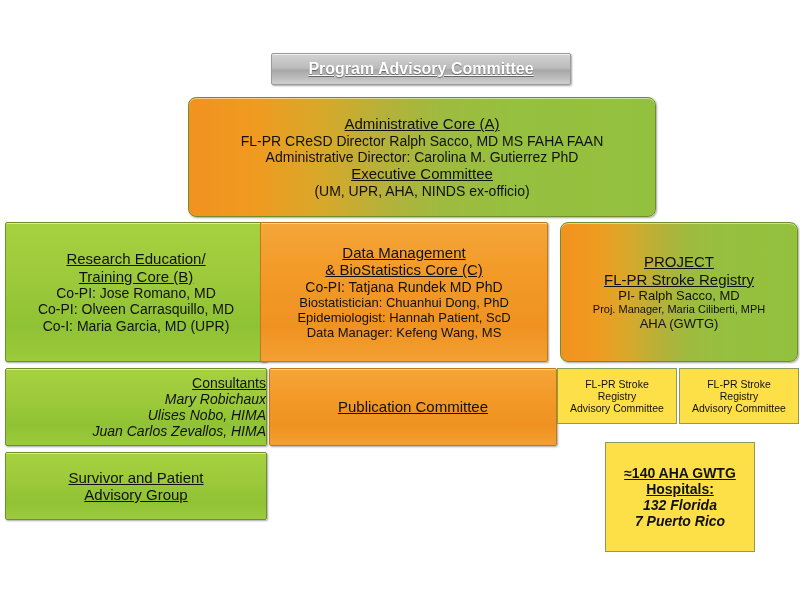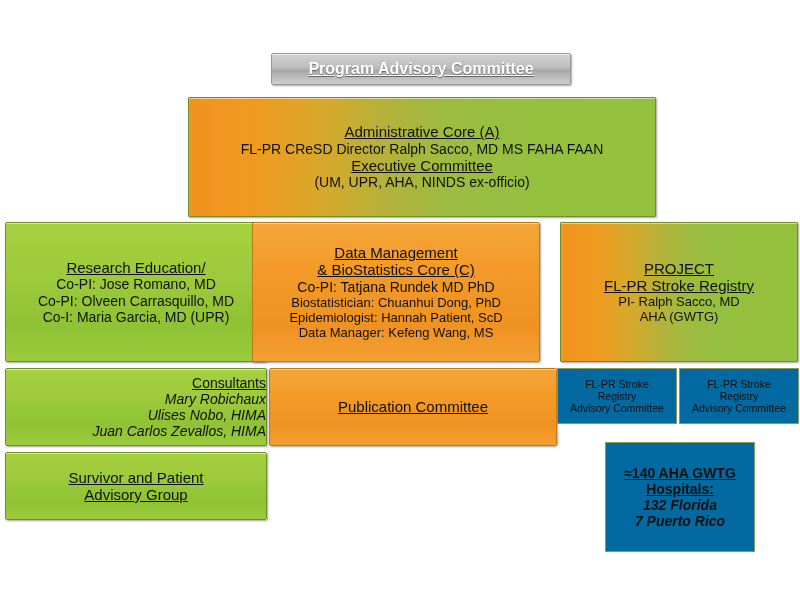--- a/index.html
+++ b/index.html
@@ -49,40 +49,40 @@
   .gray-box .ln {
     font-weight: bold;
     font-size: 16px;
     text-shadow: 0 1px 1px rgba(0,0,0,0.45);
   }
 
   
   .grad-og {
     background: linear-gradient(to right, #f2921f 0%, #f09a20 14%, #d9a82a 28%, #b5b13a 42%, #9dbb40 55%, #96c03f 70%, #93c13e 100%);
     border: 1px solid #6f8f2a;
-    border-radius: 1px;
+    border-radius: 8px;
     box-shadow: 1px 1px 2px rgba(0,0,0,0.35), inset 0 1px 0 rgba(255,255,255,0.5);
   }
   
   .green {
     background: linear-gradient(to bottom, #a6d03f 0%, #9ecb3c 35%, #8fc234 75%, #9ccb3d 100%);
     border: 1px solid #6f8f2a;
     border-radius: 2px;
     box-shadow: 1px 1px 2px rgba(0,0,0,0.35), inset 0 1px 0 rgba(255,255,255,0.55);
   }
   
   .orange {
     background: linear-gradient(to bottom, #f5a63a 0%, #f39a28 35%, #ef9221 75%, #f3a033 100%);
     border: 1px solid #c47a12;
     border-radius: 2px;
     box-shadow: 1px 1px 2px rgba(0,0,0,0.35), inset 0 1px 0 rgba(255,255,255,0.5);
   }
   
   .white {
-    background: #0369a1;
+    background: #fde047;
     border: 1px solid #8a9a5b;
   }
 
   
   .t-title  { font-size: 15px; }
   .t-body   { font-size: 14px; }
   .t-sm     { font-size: 13px; text-align: center; }
   .t-xs     { font-size: 11px; }
   .t-xxs    { font-size: 10.5px; }
   .gap-top  { }
@@ -92,44 +92,47 @@
 
 <div class="canvas">
 
   <div class="box gray-box" style="left:271px; top:53px; width:300px; height:32px;">
     <span class="ln u">Program Advisory Committee</span>
   </div>
 
   <div class="box grad-og" style="left:188px; top:97px; width:468px; height:120px;">
     <span class="ln u t-title">Administrative Core (A)</span>
     <span class="ln t-body">FL-PR CReSD Director Ralph Sacco, MD MS FAHA FAAN</span>
+    <span class="ln t-body">Administrative Director: Carolina M. Gutierrez PhD</span>
     <span class="ln u t-title">Executive Committee</span>
     <span class="ln t-body">(UM, UPR, AHA, NINDS ex-officio)</span>
   </div>
 
   <div class="box green" style="left:5px; top:222px; width:262px; height:140px;">
     <span class="ln u t-title">Research Education/</span>
+    <span class="ln u t-title">Training Core (B)</span>
     <span class="ln t-body">Co-PI: Jose Romano, MD</span>
     <span class="ln t-body">Co-PI: Olveen Carrasquillo, MD</span>
     <span class="ln t-body">Co-I: Maria Garcia, MD (UPR)</span>
   </div>
 
-  <div class="box orange" style="left:252px; top:222px; width:288px; height:140px;">
+  <div class="box orange" style="left:260px; top:222px; width:288px; height:140px;">
     <span class="ln u t-title">Data Management</span>
     <span class="ln u t-title">&amp; BioStatistics Core (C)</span>
     <span class="ln t-body">Co-PI: Tatjana Rundek MD PhD</span>
     <span class="ln t-sm">Biostatistician: Chuanhui Dong, PhD</span>
     <span class="ln t-sm">Epidemiologist: Hannah Patient, ScD</span>
     <span class="ln t-sm">Data Manager: Kefeng Wang, MS</span>
   </div>
 
   <div class="box grad-og" style="left:560px; top:222px; width:238px; height:140px;">
     <span class="ln u t-title">PROJECT</span>
     <span class="ln u t-title">FL-PR Stroke Registry</span>
     <span class="ln t-sm">PI- Ralph Sacco, MD</span>
+    <span class="ln t-xs">Proj. Manager, Maria Ciliberti, MPH</span>
     <span class="ln t-sm">AHA (GWTG)</span>
   </div>
 
   <div class="box green" style="left:5px; top:368px; width:262px; height:78px;align-items:flex-end;">
     <span class="ln u t-body">Consultants</span>
     <span class="ln it t-body">Mary Robichaux</span>
     <span class="ln it t-body">Ulises Nobo, HIMA</span>
     <span class="ln it t-body">Juan Carlos Zevallos, HIMA</span>
   </div>
 

